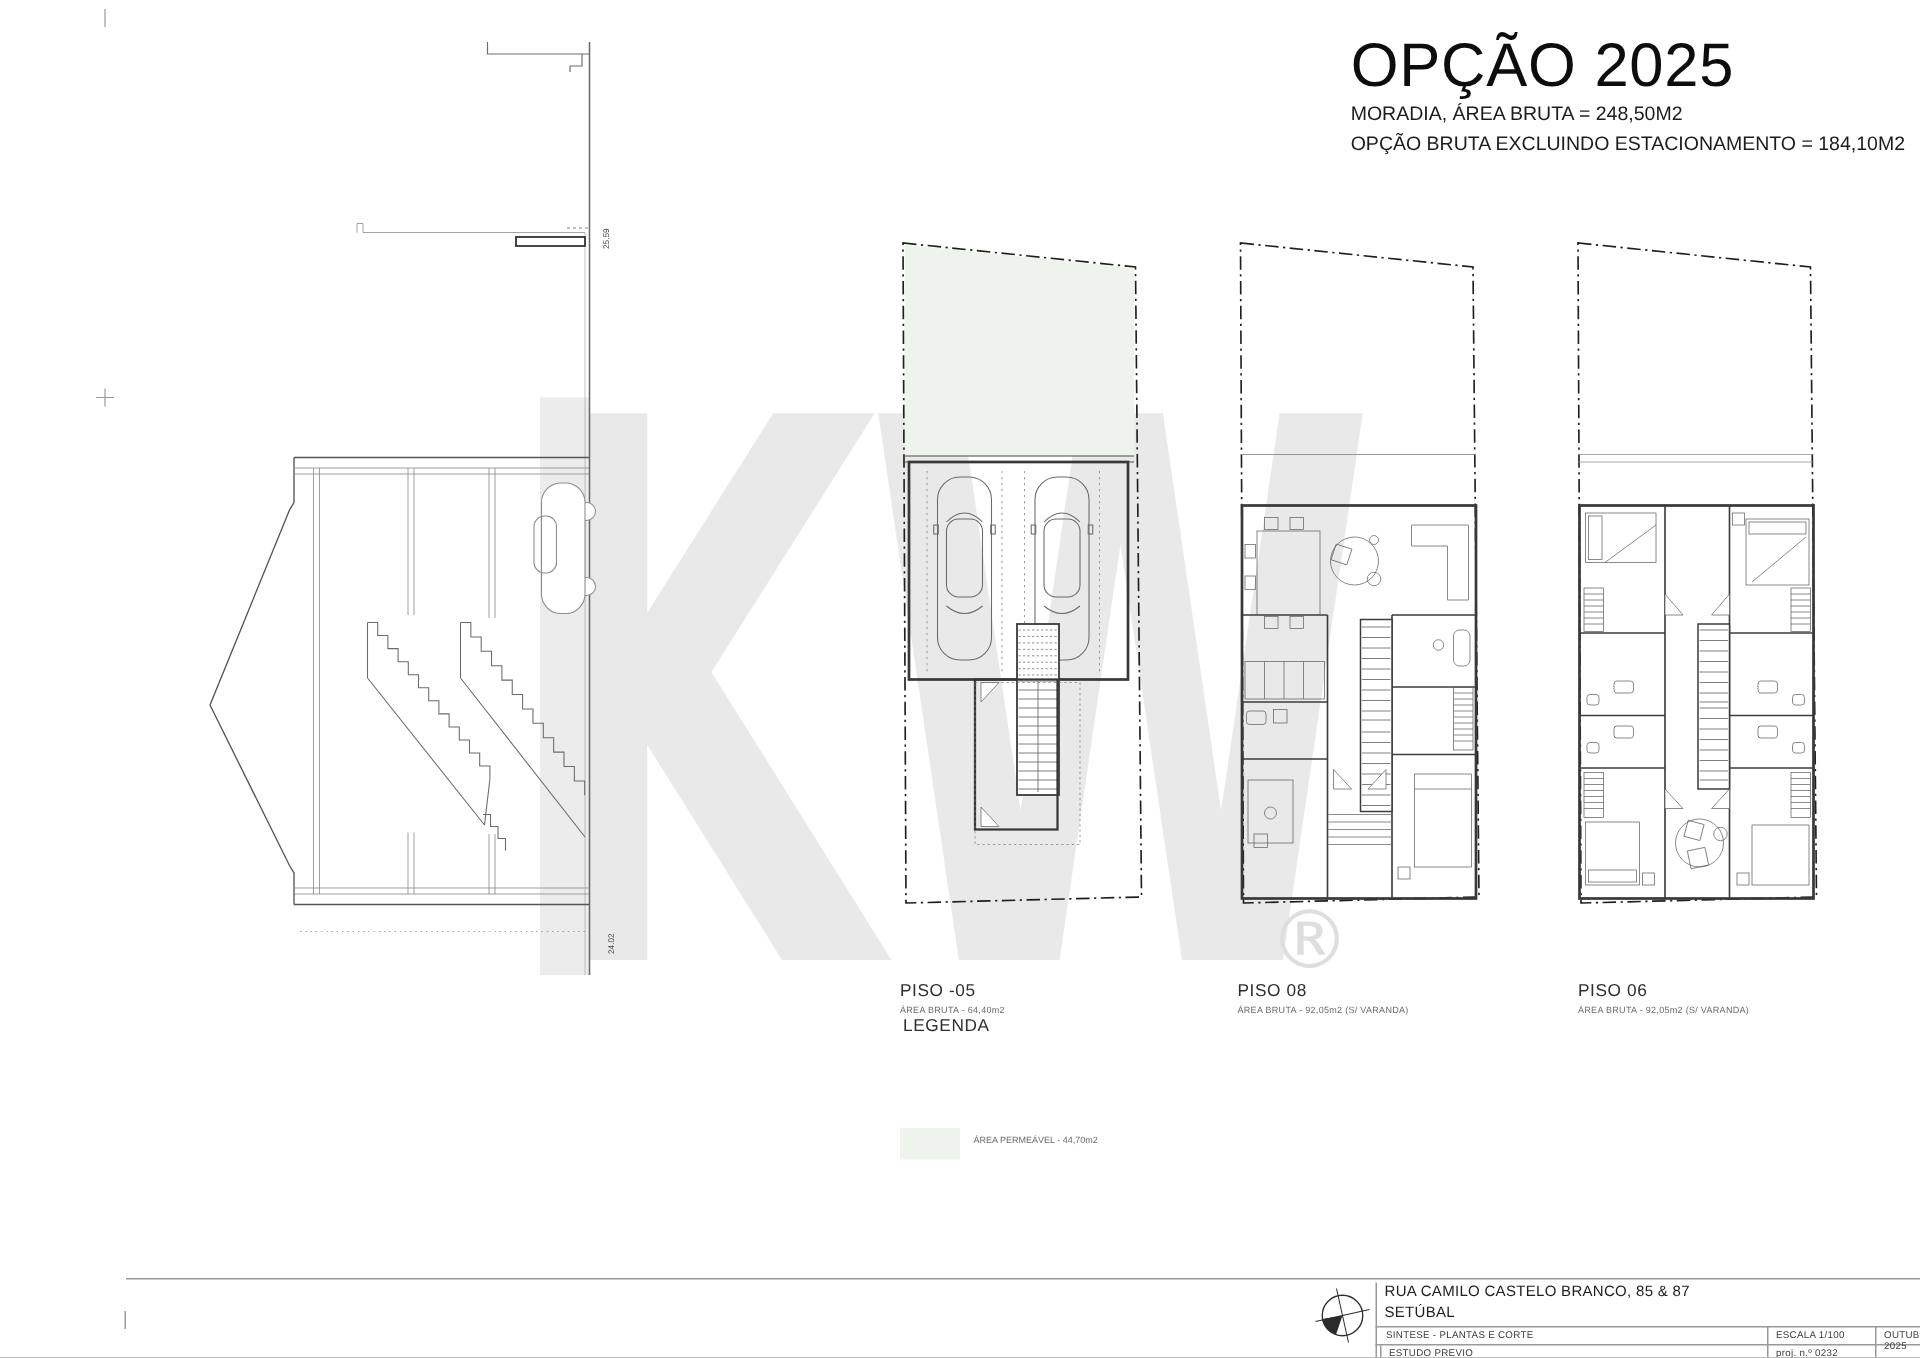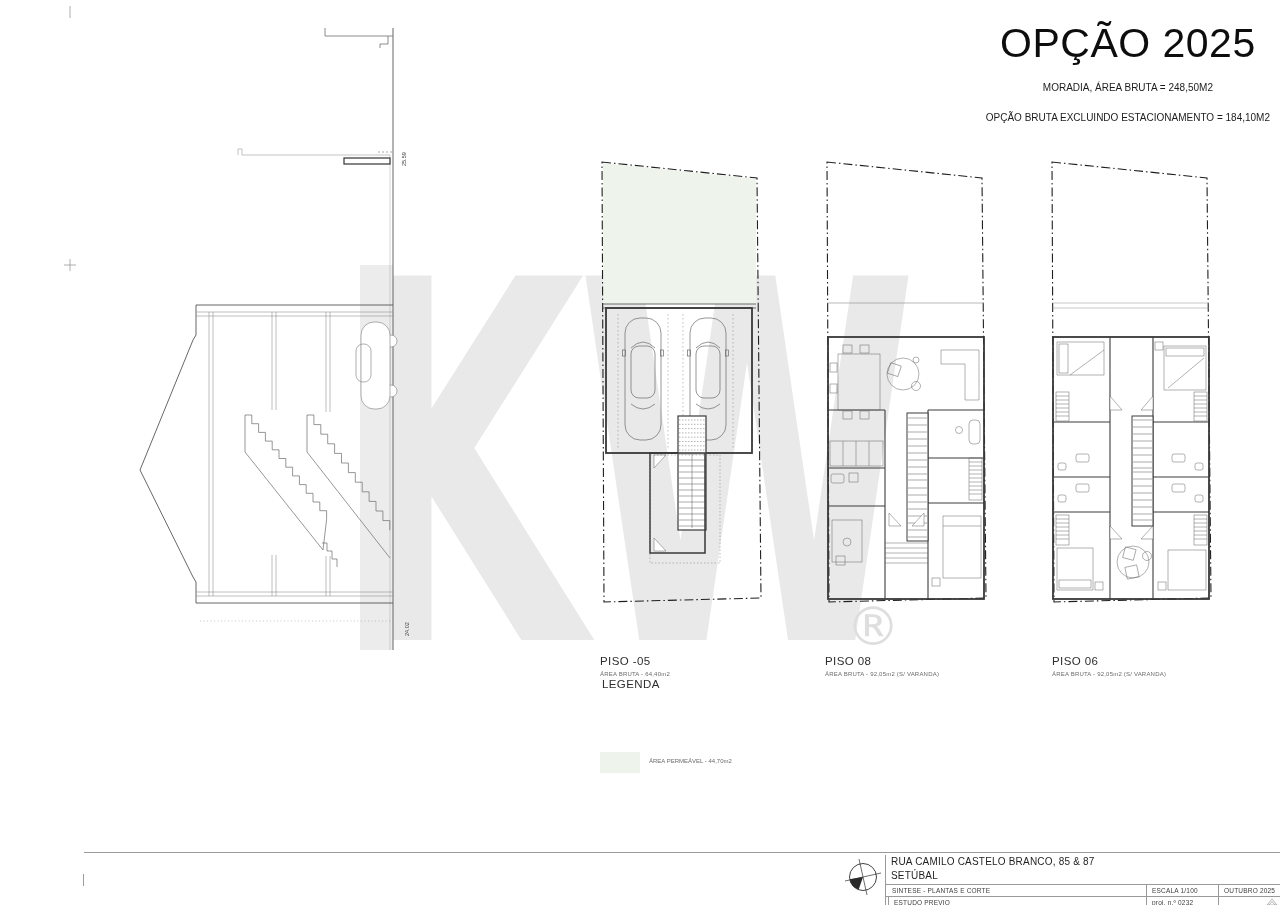--- a/index.html
+++ b/index.html
@@ -1,34 +1,34 @@
 <!DOCTYPE html>
 <html><head>
 <meta charset="utf-8">
 <style>
   html,body{margin:0;padding:0;background:#888;}
   .sheet{position:relative;width:1280px;height:905px;background:#ffffff;overflow:hidden;
          font-family:"Liberation Sans",sans-serif;color:#222;}
   svg{display:block;}
   .abs{position:absolute;}
   
-  .hdr{position:absolute;top:22px;right:10px;text-align:center;}
+  .hdr{position:absolute;top:22px;right:10px;text-align:left;}
   .hdr .t{font-size:41px;line-height:1.05;color:#0d0d0d;letter-spacing:.5px;}
-  .hdr .s{font-size:10px;line-height:1.35;color:#1c1c1c;margin-top:16px;}
+  .hdr .s{font-size:13px;line-height:1.35;color:#1c1c1c;margin-top:2px;}
   
   .plan-label{position:absolute;top:655px;}
   .plan-label .pt{font-size:11.5px;color:#2e2e2e;letter-spacing:.4px;}
   .plan-label .pa{font-size:6px;color:#6b6b6b;margin-top:4px;letter-spacing:.2px;}
   
   .legend-h{position:absolute;left:602px;top:678px;font-size:11.5px;color:#2e2e2e;letter-spacing:.4px;text-align:center;}
   .legend-sw{position:absolute;left:600px;top:752px;width:40px;height:21px;}
   .legend-lb{position:absolute;left:649px;top:758px;font-size:6px;color:#6b6b6b;}
   
   .brule{position:absolute;left:84px;right:0;top:852px;border-top:1px solid #9a9a9a;}
-  .tblock{position:absolute;left:840px;top:853px;right:0;height:52px;font-size:10px;}
+  .tblock{position:absolute;left:872px;top:853px;right:0;height:52px;font-size:10px;}
   .tblock .vl{position:absolute;border-left:1px solid #9a9a9a;}
   .tblock .hl{position:absolute;border-top:1px solid #9a9a9a;right:0;}
   .tb-address{position:absolute;left:51px;top:3px;font-size:10px;color:#1f1f1f;letter-spacing:.2px;}
   .tb-city{position:absolute;left:51px;top:17px;font-size:10px;color:#1f1f1f;letter-spacing:.2px;}
   .tb-small{position:absolute;font-size:6.5px;color:#3d3d3d;letter-spacing:.2px;}
 </style>
 </head>
 <body>
 
 <div class="sheet">

